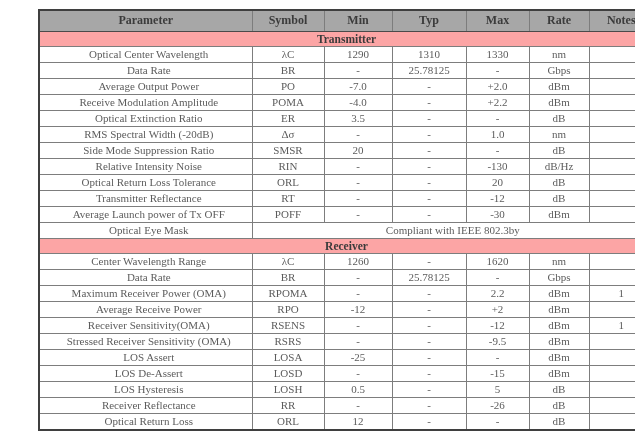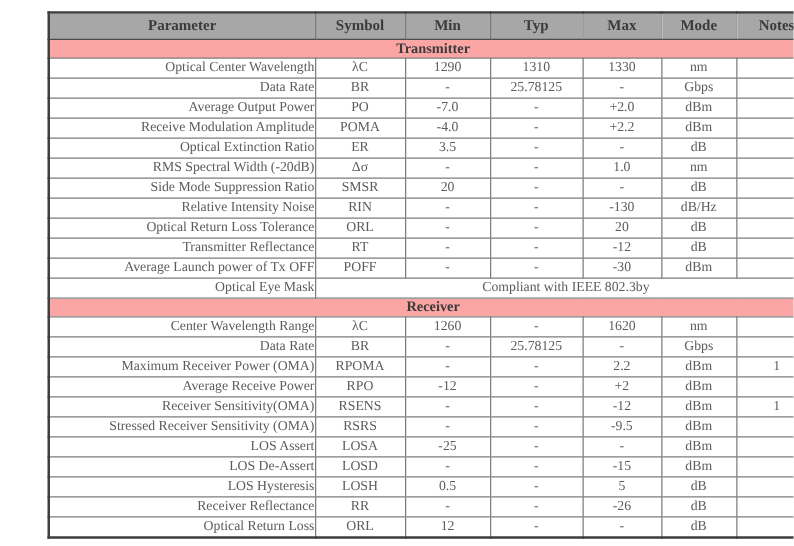--- a/index.html
+++ b/index.html
@@ -51,21 +51,21 @@
     background: #fca5a5;
     color: #3b3b3b;
     font-weight: bold;
     font-size: 11.5px;
     height: 14px;
   }
   table.spec tbody tr.data-row td {
     height: 15px;
   }
   table.spec td.param-cell {
-    text-align: right;
+    text-align: center;
     padding-left: 6px;
   }
 </style>
 </head>
 <body>
 
 <div class="page">
   <div class="table-wrap">
     <table class="spec">
       <colgroup>
@@ -77,21 +77,21 @@
         <col style="width:60px">
         <col style="width:65px">
       </colgroup>
       <thead>
         <tr>
           <th>Parameter</th>
           <th>Symbol</th>
           <th>Min</th>
           <th>Typ</th>
           <th>Max</th>
-          <th>Mode</th>
+          <th>Rate</th>
           <th>Notes</th>
         </tr>
       </thead>
       <tbody>
           <tr class="section-row">
             <td colspan="7">Transmitter</td>
           </tr>
           <tr class="data-row">
             <td class="param-cell">Optical Center Wavelength</td>
             <td>λC</td>

